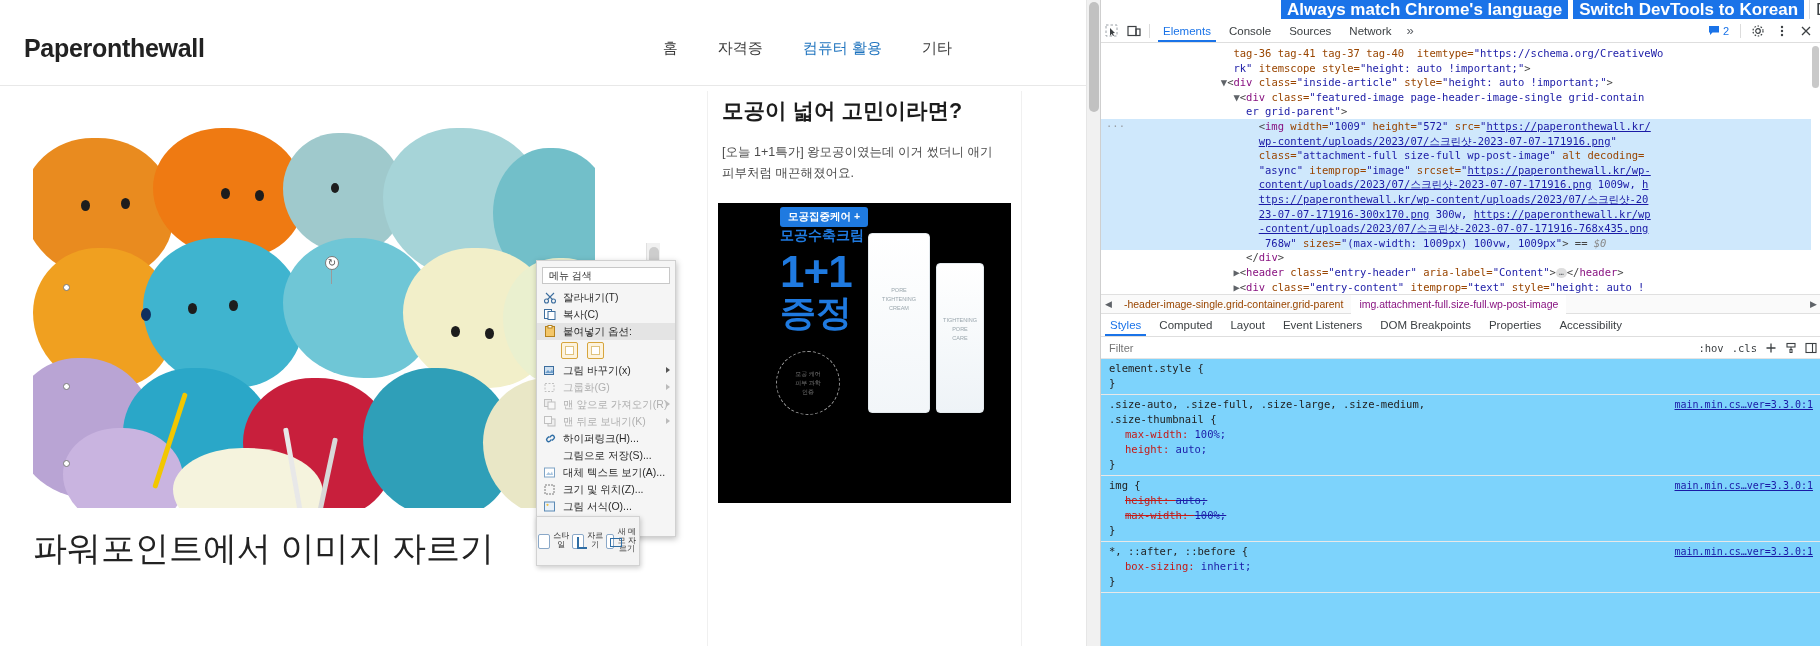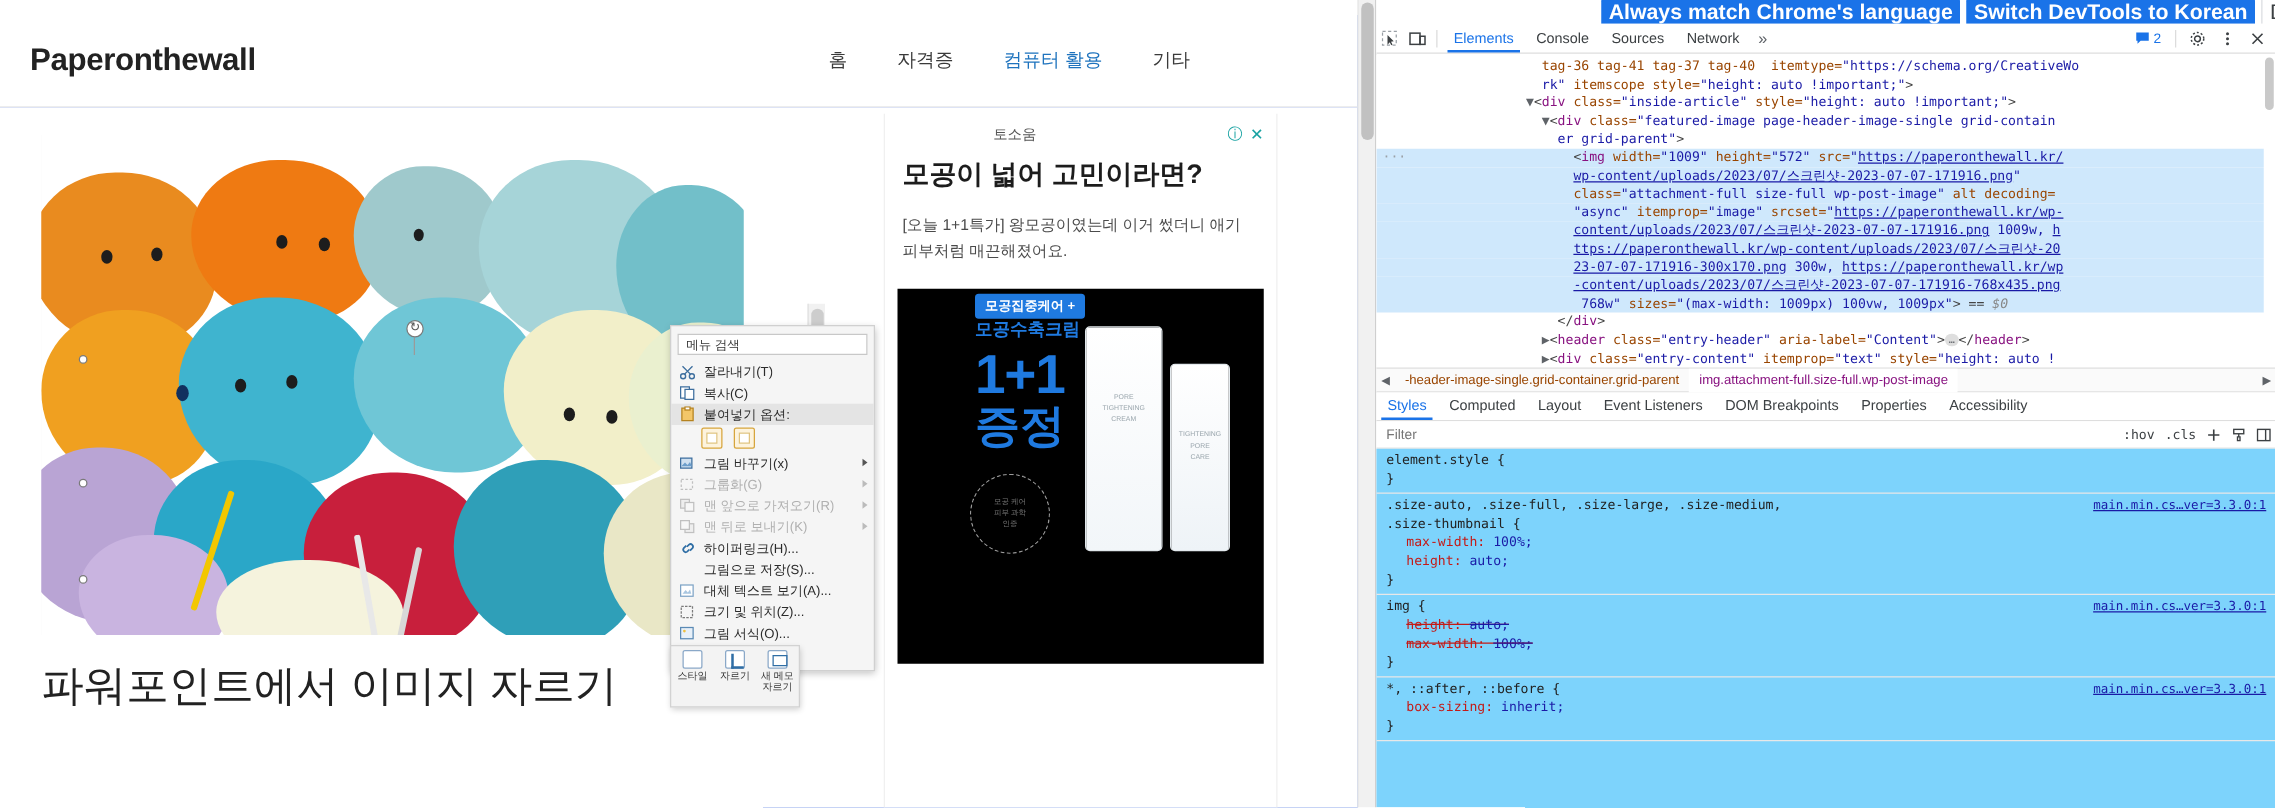--- a/index.html
+++ b/index.html
@@ -60,21 +60,21 @@
     position: absolute; right: 0; top: 135px; width: 14px; height: 235px;
     background: #f1f1f1; border-left: 1px solid #e0e0e0;
   }
   .ppt-scrollbar .thumb {
     position: absolute; left: 2px; top: 4px; width: 10px; height: 60px;
     background: #cdcdcd; border-radius: 5px;
   }
 
   
   .ctx-menu {
-    position: absolute; left: 503px; top: 152px; width: 164px;
+    position: absolute; left: 503px; top: 152px; width: 140px;
     background: #f5f5f5; border: 1px solid #d0d0d0;
     box-shadow: 1px 2px 6px rgba(0,0,0,.25);
     font-size: 10.5px; color: #2b2b2b; padding: 3px 0 4px 0; z-index: 40;
   }
   .ctx-search {
     margin: 3px 5px 5px 5px; height: 17px; background: #ffffff;
     border: 1px solid #c8c8c8; font-size: 10px; color: #333;
     display: flex; align-items: center; padding-left: 6px;
   }
   .ctx-item {
@@ -107,22 +107,22 @@
   }
 
   
   .mini-toolbar {
     position: absolute; left: 503px; top: 408px; width: 104px; height: 50px;
     background: #f3f3f3; border: 1px solid #d2d2d2;
     box-shadow: 1px 2px 5px rgba(0,0,0,.2);
     display: flex; z-index: 41; font-size: 8px; color: #333;
   }
   .mini-btn {
-    flex: 1; display: flex; flex-direction: column; align-items: center;
-    justify-content: flex-start; gap: 2px; text-align: center; line-height: 1.1;
+    flex: 1; display: flex; flex-direction: row; align-items: center;
+    justify-content: center; gap: 2px; text-align: center; line-height: 1.1;
     padding: 3px 1px;
   }
   .mini-glyph {
     width: 16px; height: 15px; border: 1px solid #8aa8c8; background: #fff;
     position: relative; border-radius: 2px;
   }
   .mini-glyph.crop:after {
     content: ""; position: absolute; left: 4px; top: 2px; width: 8px; height: 10px;
     border-left: 2px solid #2f6ea5; border-bottom: 2px solid #2f6ea5;
   }
@@ -575,25 +575,20 @@
             <span>새 메모 자르기</span>
           </div>
         </div>
       </div>
 
       <div class="post-title">파워포인트에서 이미지 자르기</div>
     </div>
   </div>
 
   <div class="ad-panel">
-    <div class="ad-topbar">
-      <span class="ad-brand">토소움</span>
-      <span class="ad-info">ⓘ</span>
-      <span class="ad-close">✕</span>
-    </div>
     <div class="ad-head">모공이 넓어 고민이라면?</div>
     <div class="ad-sub">[오늘 1+1특가] 왕모공이였는데 이거 썼더니 애기 피부처럼 매끈해졌어요.</div>
 
     <div class="ad-creative">
       <div class="ad-badge">모공집중케어 +</div>
       <div class="ad-badge2">모공수축크림</div>
       <div class="ad-big1">1+1</div>
       <div class="ad-big2">증정</div>
       <div class="ad-stamp">
         <span style="font-size:6px;line-height:1.5;">모공 케어<br>피부 과학<br>인증</span>

